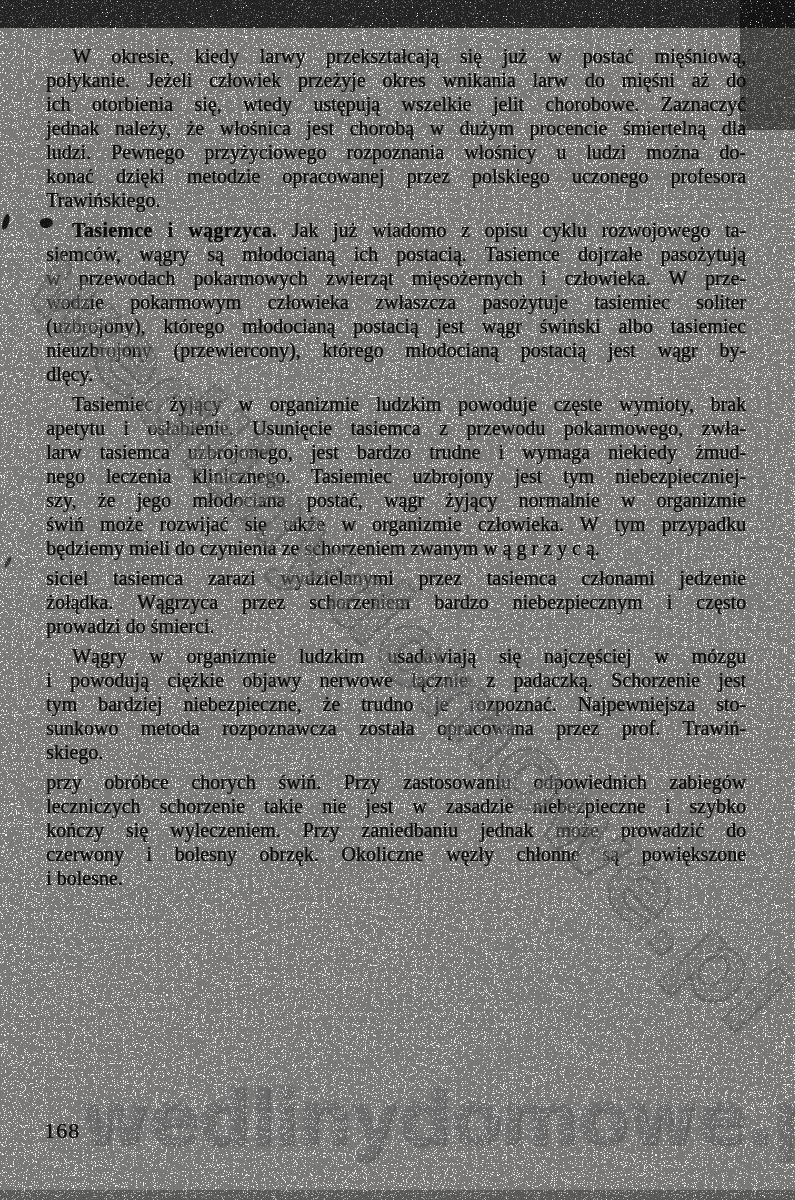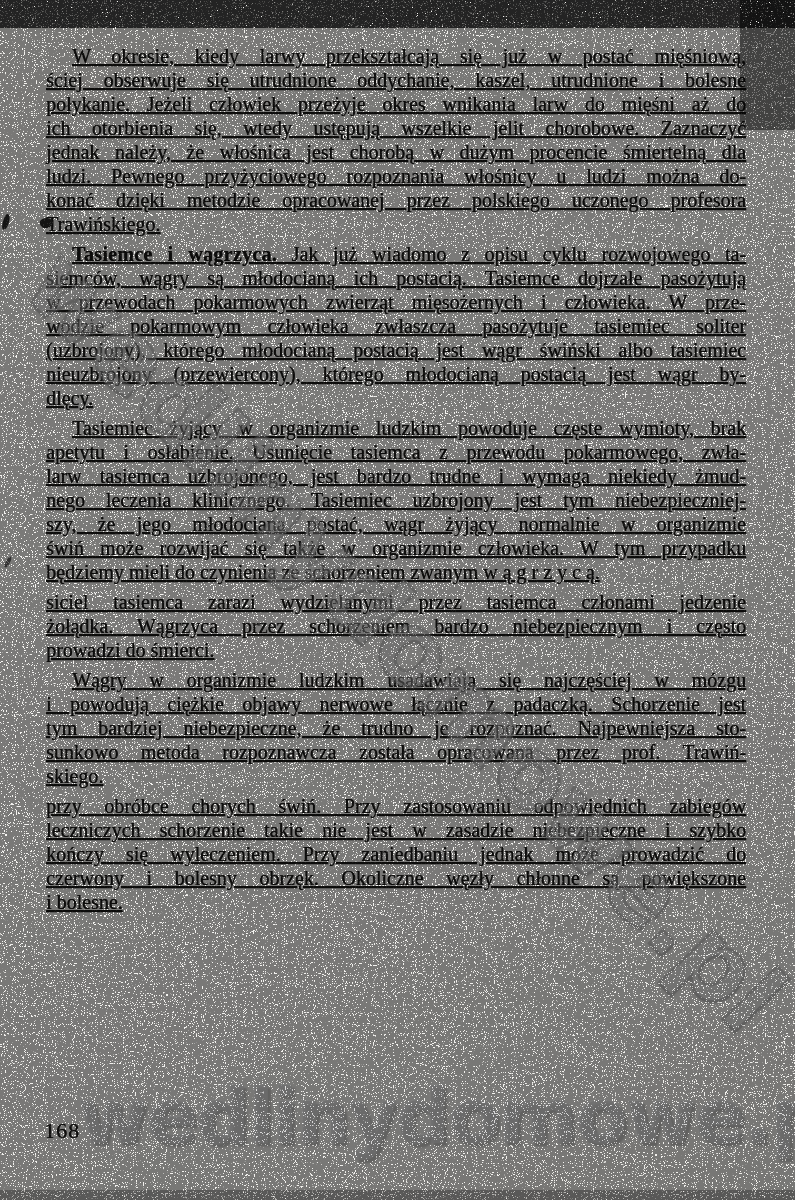--- a/index.html
+++ b/index.html
@@ -28,21 +28,20 @@
     line-height: 24px;
     color: #181715;
     text-shadow: 0.4px 0.3px 0.5px rgba(25,25,25,0.85);
   }
   .paragraph { margin-top: 6px; }
   .paragraph:first-child { margin-top: 0; }
   .line {
     text-align: justify;
     text-align-last: justify;
     min-height: 24px;
-    text-decoration: underline;
   }
   .line.first { text-indent: 26px; }
   .line.last { text-align-last: auto; }
   .lead { font-weight: bold; letter-spacing: 0.3px; }
 
   
   .wm-diagonal {
     position: absolute;
     left: 86px;
     top: 226px;
@@ -108,21 +107,20 @@
 </head>
 <body>
 
 <div class="page">
 
   <div class="wm-diagonal">wedlinydomowe.pl</div>
 
   <div class="text-block">
       <div class="paragraph">
         <div class="line first">W okresie, kiedy larwy przekształcają się już w postać mięśniową,</div>
-        <div class="line">ściej obserwuje się utrudnione oddychanie, kaszel, utrudnione i bolesne</div>
         <div class="line">połykanie. Jeżeli człowiek przeżyje okres wnikania larw do mięśni aż do</div>
         <div class="line">ich otorbienia się, wtedy ustępują wszelkie jelit chorobowe. Zaznaczyć</div>
         <div class="line">jednak należy, że włośnica jest chorobą w dużym procencie śmiertelną dla</div>
         <div class="line">ludzi. Pewnego przyżyciowego rozpoznania włośnicy u ludzi można do-</div>
         <div class="line">konać dzięki metodzie opracowanej przez polskiego uczonego profesora</div>
         <div class="line last">Trawińskiego.</div>
       </div>
       <div class="paragraph">
         <div class="line first"><b class="lead">Tasiemce i wągrzyca.</b> Jak już wiadomo z opisu cyklu rozwojowego ta-</div>
         <div class="line">siemców, wągry są młodocianą ich postacią. Tasiemce dojrzałe pasożytują</div>

